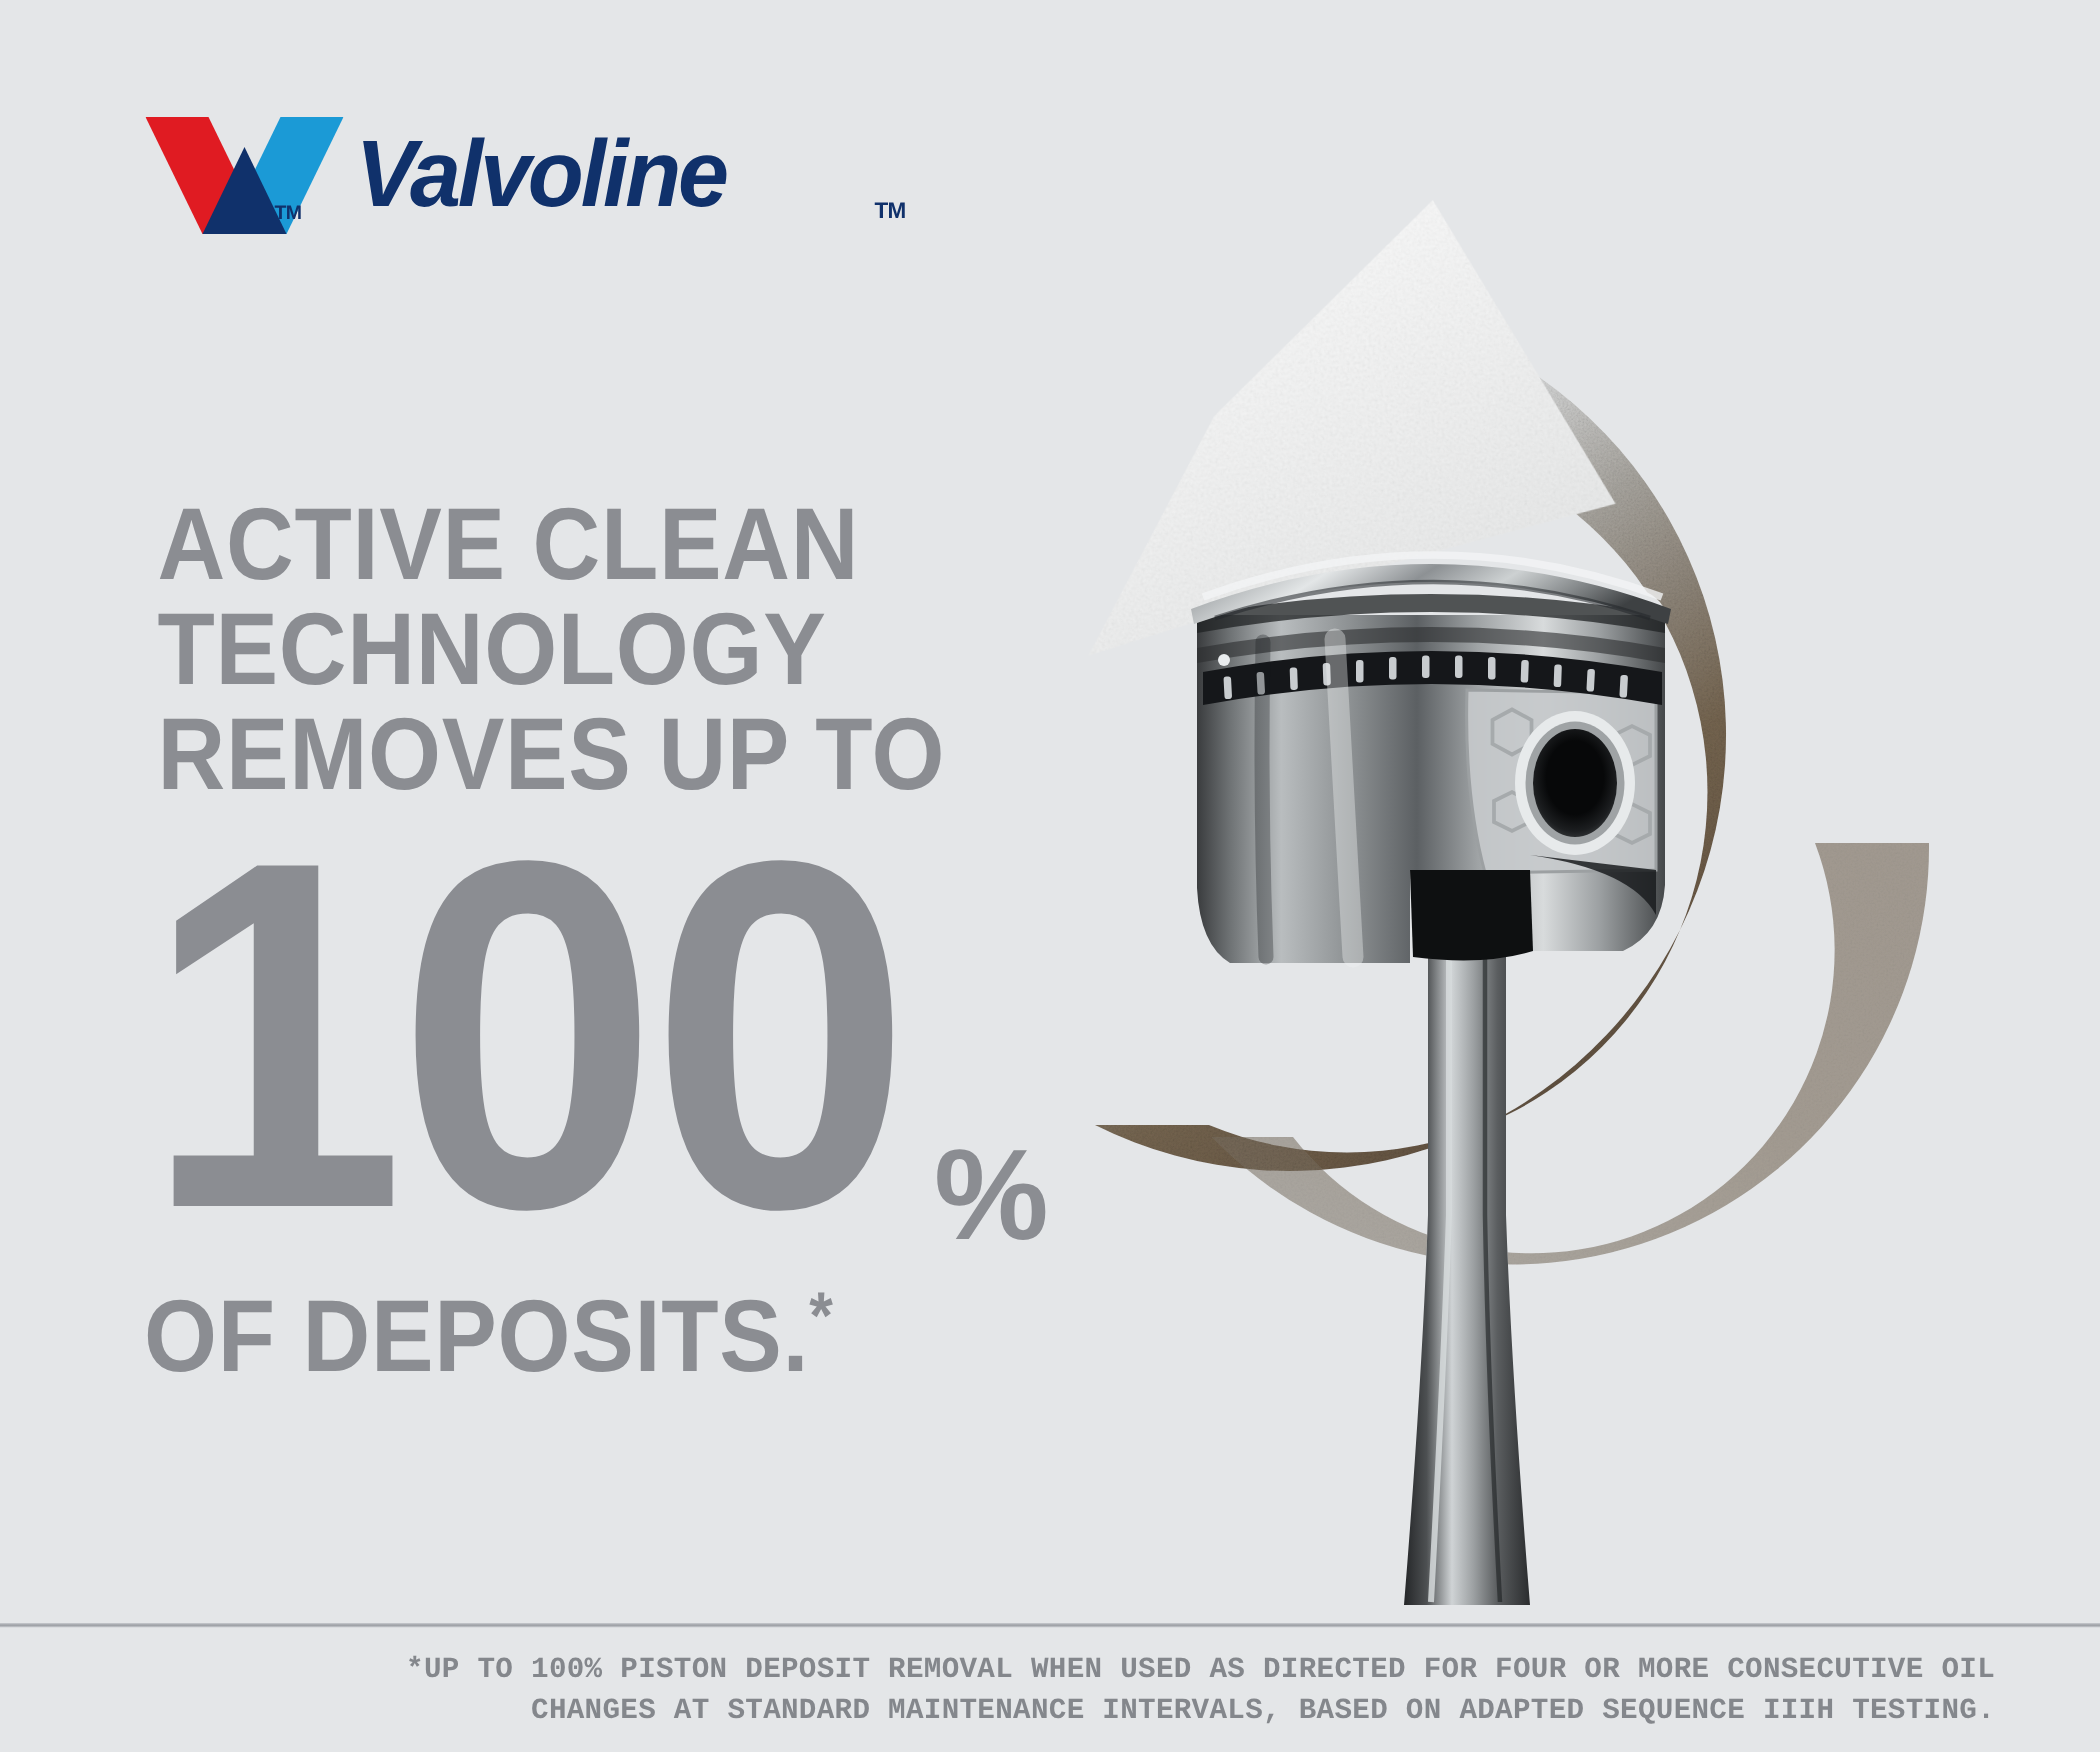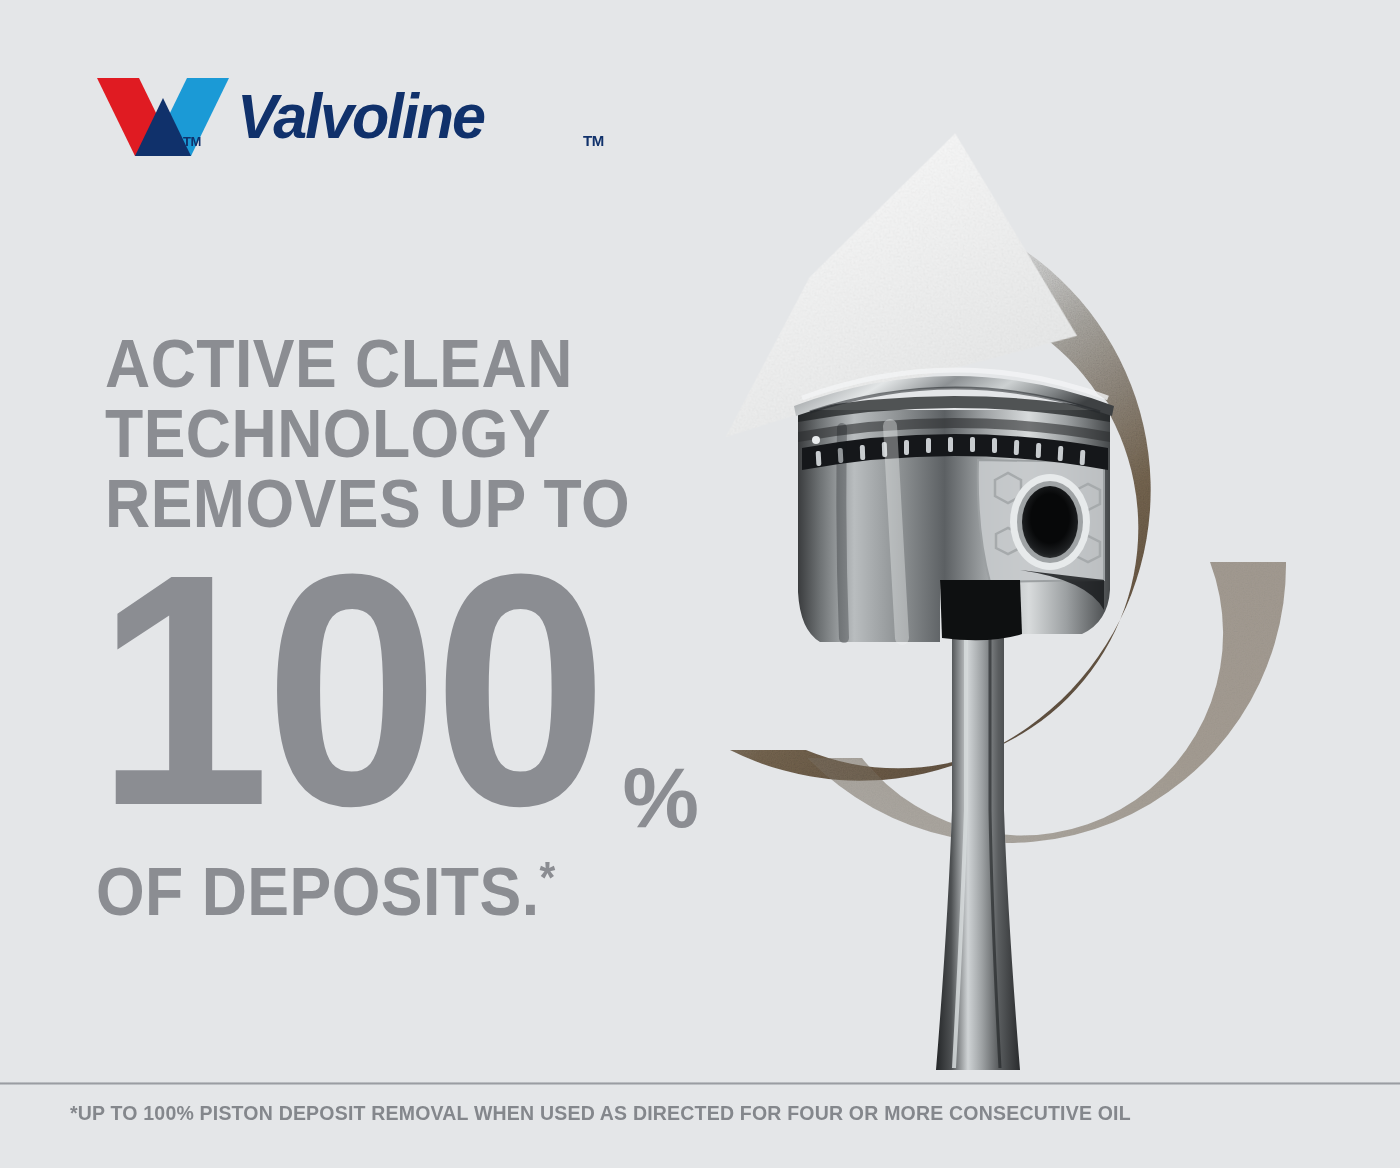--- a/index.html
+++ b/index.html
@@ -140,22 +140,22 @@
     top: 1082px;
     width: 1400px;
     height: 3px;
     background: linear-gradient(to bottom, #c9ccd0 0%, #9a9da2 50%, #cfd2d6 100%);
   }
   #footnote {
     position: absolute;
     left: 70px;
     top: 1100px;
     width: 1260px;
-    text-align: left;
-    font-family: Liberation Sans, sans-serif;
+    text-align: right;
+    font-family: Liberation Mono, monospace;
     font-size: 19.5px;
     font-weight: 700;
     line-height: 27px;
     letter-spacing: 0.2px;
     color: #84878c;
   }
 </style>
 </head>
 <body>
 
@@ -378,15 +378,16 @@
   </div>
 
   <div id="lastline">
     <span>OF DEPOSITS.</span><span class="star">*</span>
   </div>
 
   <div id="divider"></div>
 
   <div id="footnote">
     <div>*UP TO 100% PISTON DEPOSIT REMOVAL WHEN USED AS DIRECTED FOR FOUR OR MORE CONSECUTIVE OIL</div>
+    <div>CHANGES AT STANDARD MAINTENANCE INTERVALS, BASED ON ADAPTED SEQUENCE IIIH TESTING.</div>
   </div>
 
 </div>
 
 </body></html>

